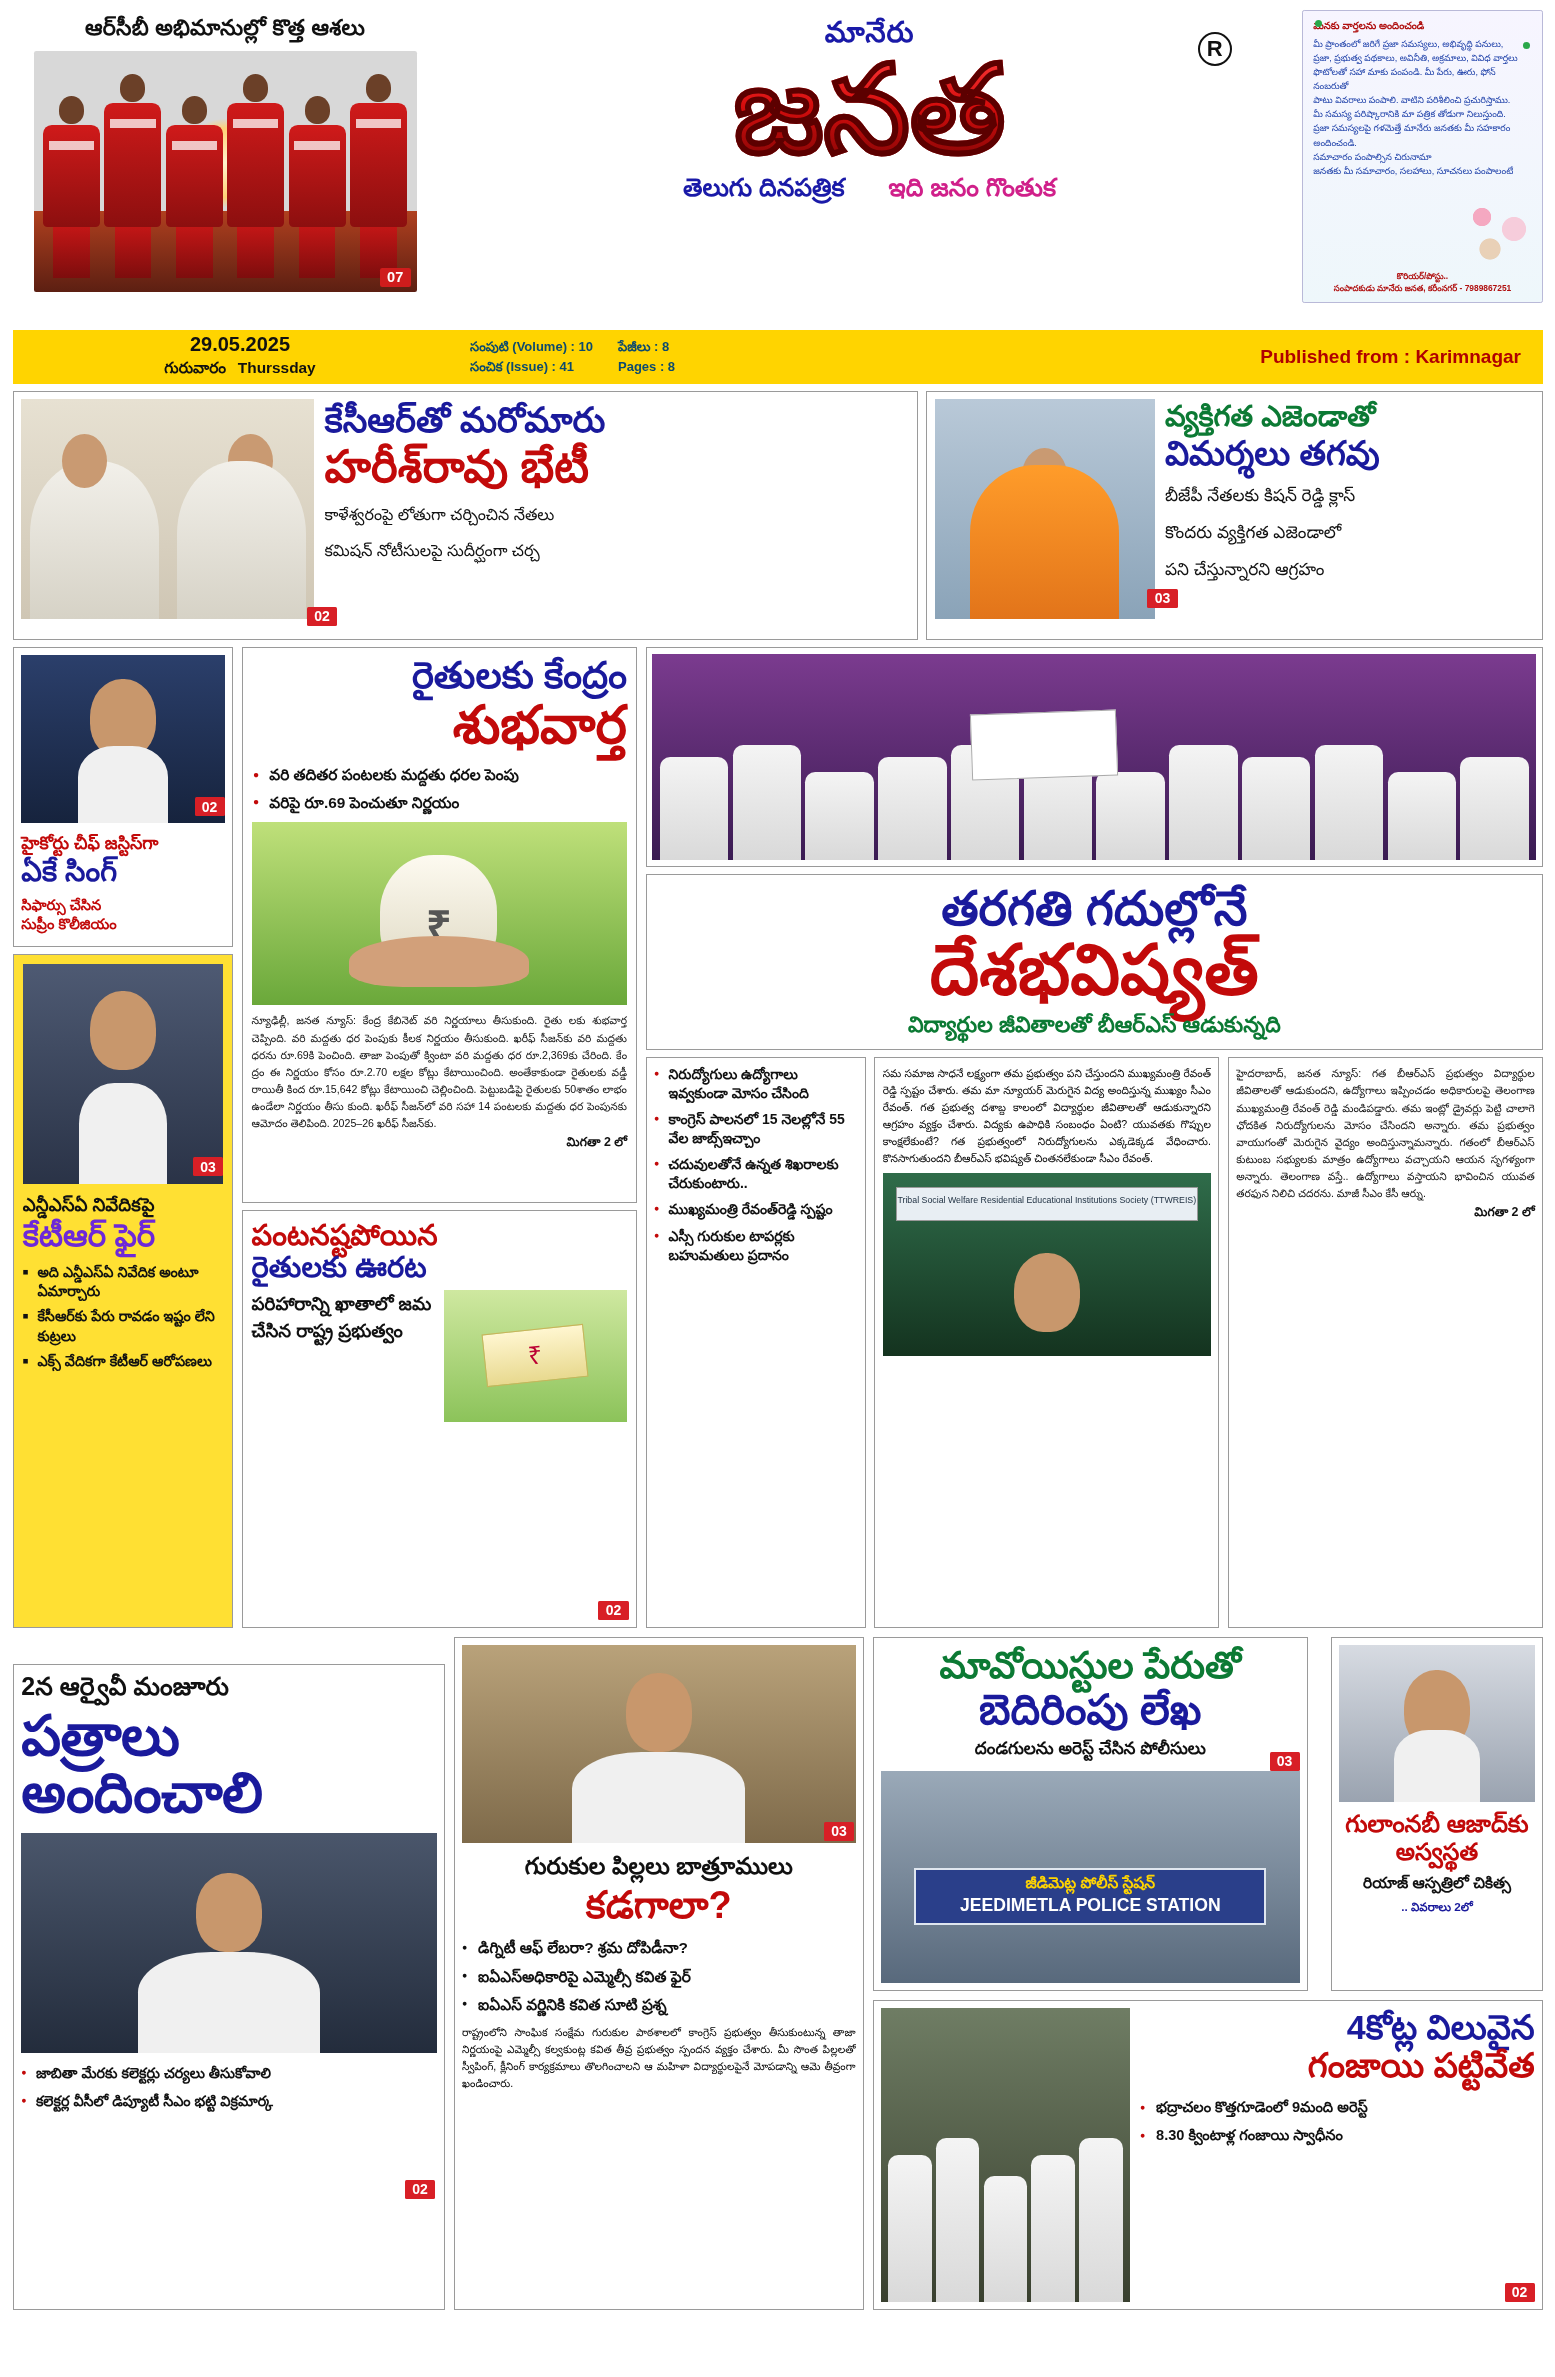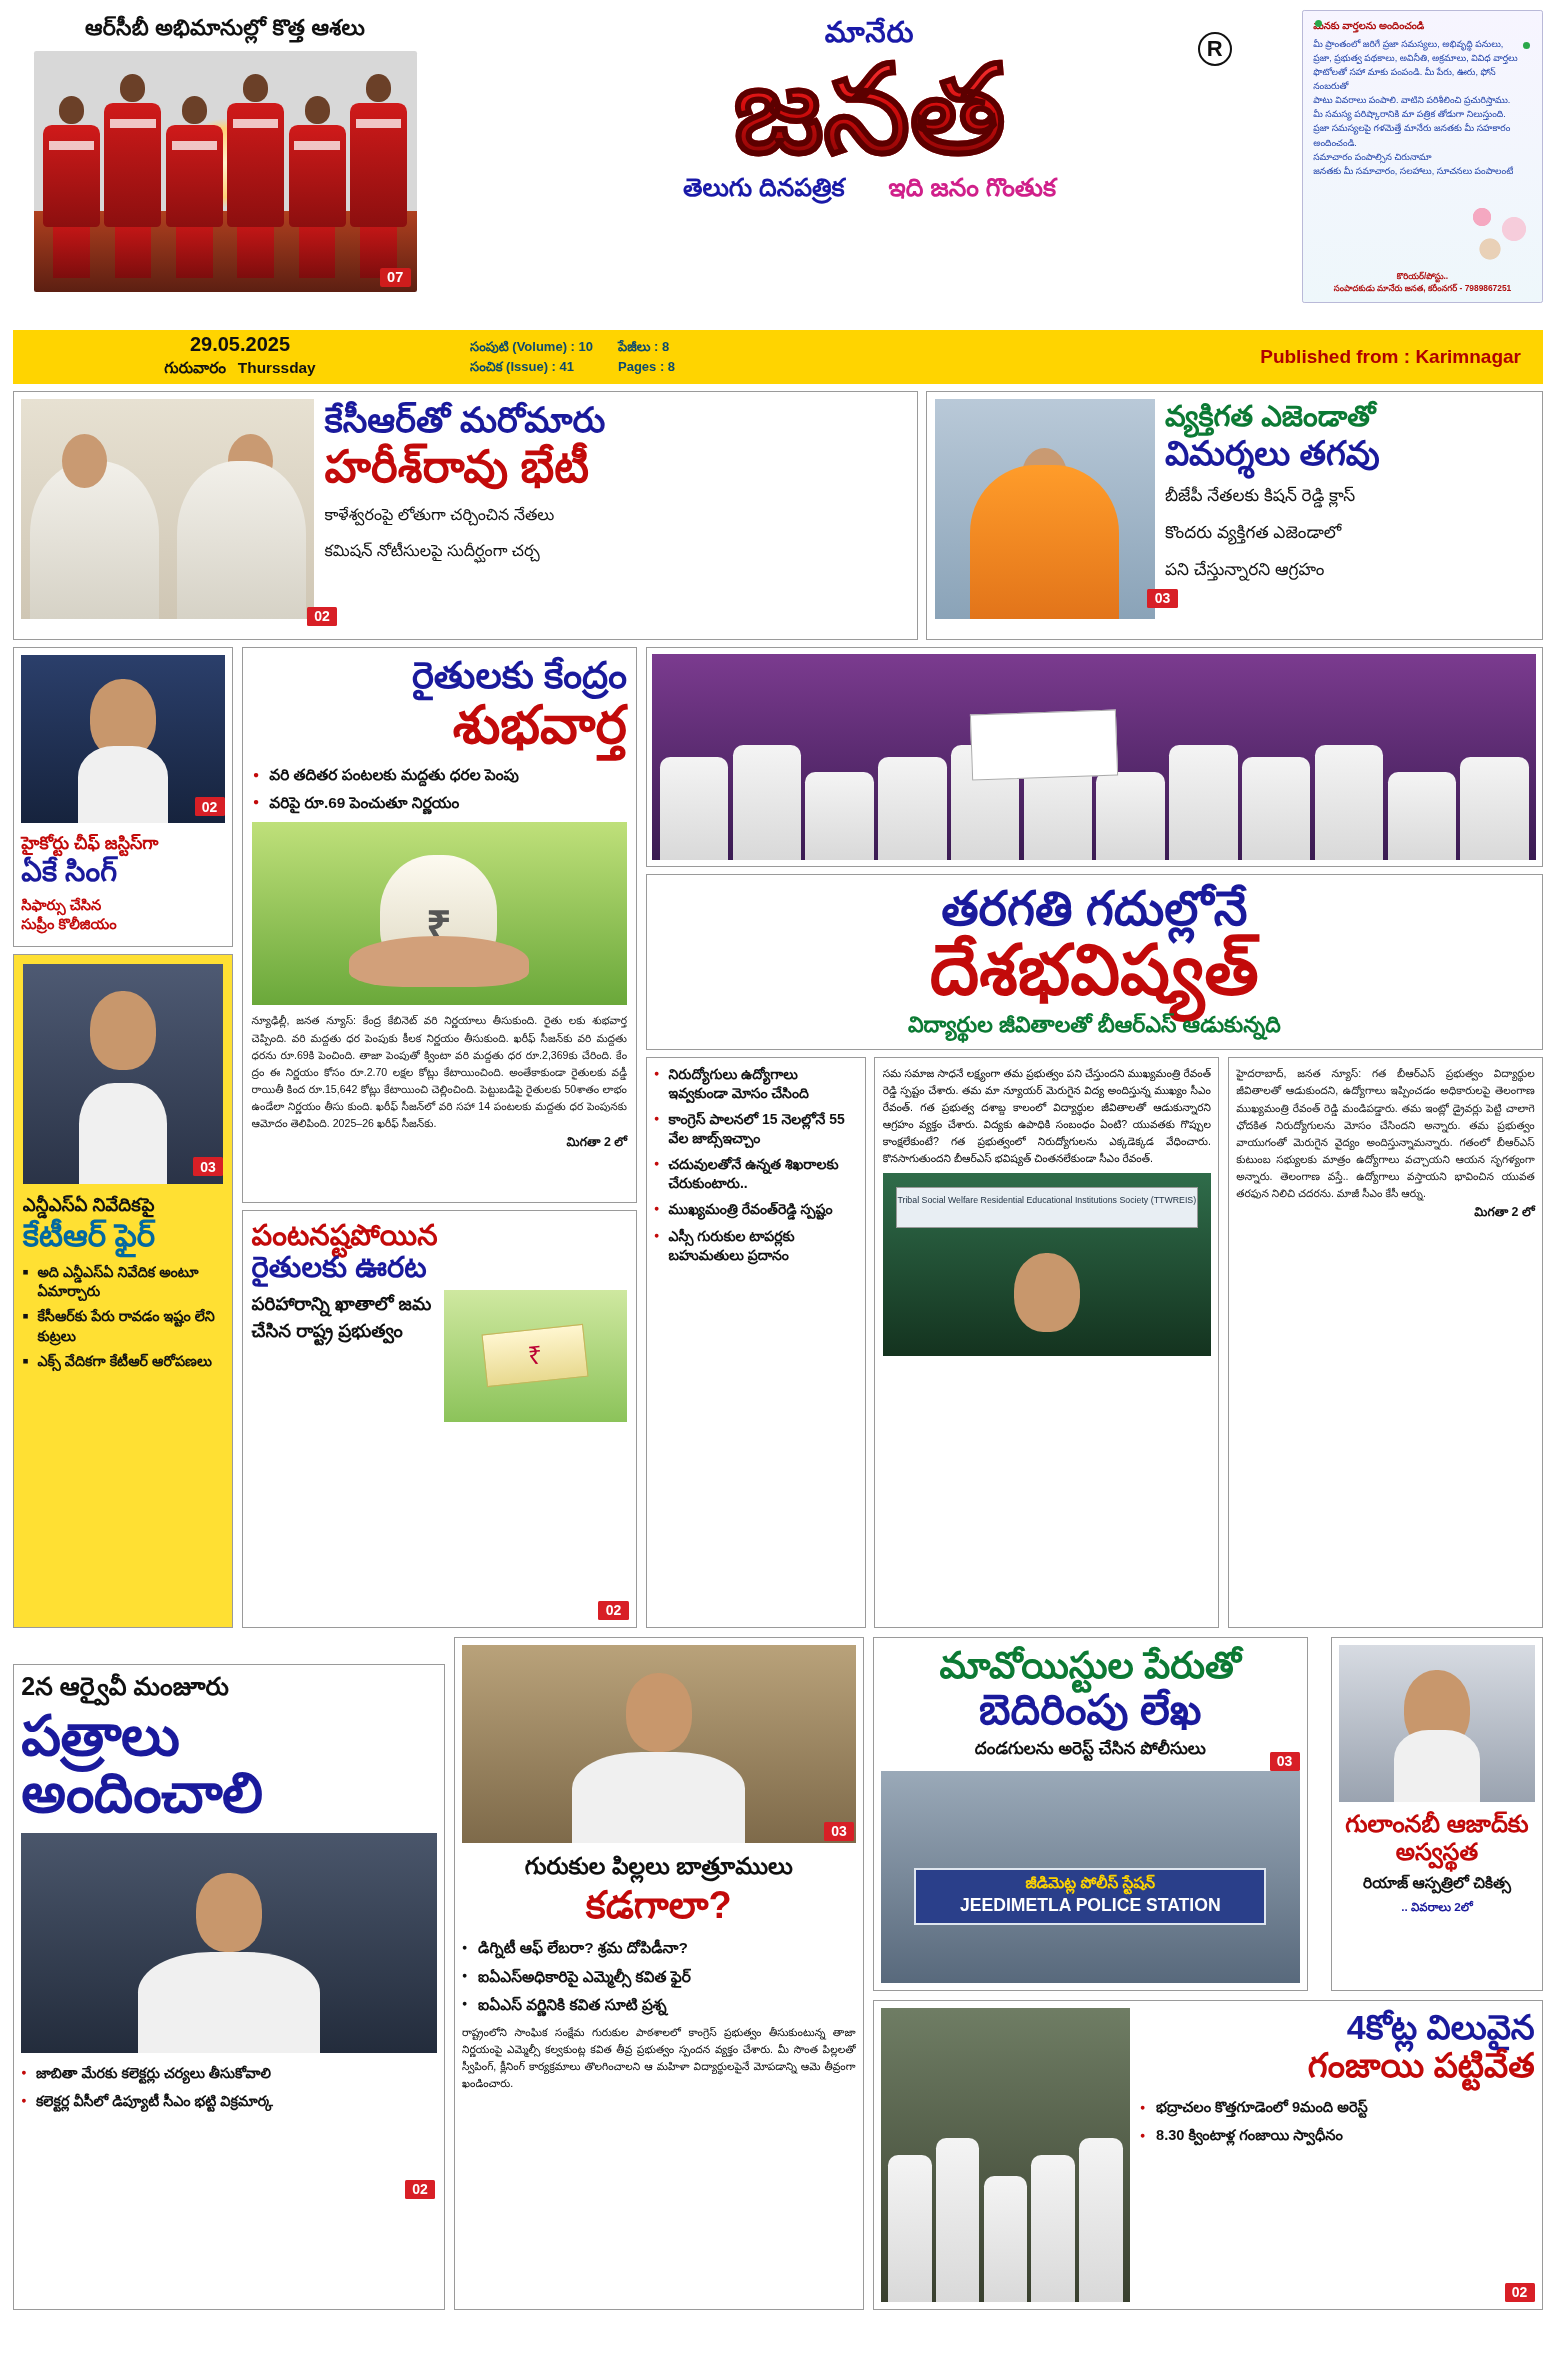--- a/index.html
+++ b/index.html
@@ -158,21 +158,21 @@
 
   .tileA { border: 0.7px solid #9a9a9a; padding: 7.3px; height: 300px; position: relative; }
   .tileA .photo { height: 168px; background: linear-gradient(#2b3f6b,#16233d); position: relative; }
   .tileA .hl { font-size: 17.6px; font-weight: bold; color: #c20a0a; margin-top: 8.8px; line-height: 1.3; }
   .tileA .hl2 { font-size: 29px; font-weight: bold; color: #1a1a9c; line-height: 1.15; }
   .tileA .bullets { font-size: 14.6px; color: #c20a0a; font-weight: bold; margin-top: 7.3px; line-height: 1.35; }
 
   .tileB { border: 0.7px solid #9a9a9a; background: #ffe033; padding: 8.8px; flex: 1; position: relative; }
   .tileB .photo { height: 220px; background: linear-gradient(#4e5a73,#2a3347); }
   .tileB .hl { font-size: 18.3px; font-weight: bold; color: #111; margin-top: 8.8px; line-height: 1.3; }
-  .tileB .hl2 { font-size: 31px; font-weight: bold; color: #0369a1; line-height: 1.15; margin-top: 1.5px; }
+  .tileB .hl2 { font-size: 31px; font-weight: bold; color: #6d28d9; line-height: 1.15; margin-top: 1.5px; }
   .tileB ul { list-style: none; margin-top: 8.8px; }
   .tileB li { font-size: 14.3px; color: #111; line-height: 1.35; margin-bottom: 5.9px; padding-left: 14.6px; position: relative; font-weight: bold; }
   .tileB li::before { content: "■"; position: absolute; left: 0; color: #111; font-size: 9.5px; top: 2.9px; }
 
   .midTop { border: 0.7px solid #9a9a9a; padding: 7.3px 8.8px; height: 556px; position: relative; }
   .midTop .k1 { font-size: 37px; font-weight: bold; color: #1a1a9c; text-align: right; line-height: 1.12; }
   .midTop .k2 { font-size: 53px; font-weight: bold; color: #c20a0a; text-align: right; line-height: 1.05; }
   .midTop .blist { margin-top: 11.7px; }
   .midTop .blist div { font-size: 15.4px; color: #111; padding-left: 17.6px; position: relative; line-height: 1.4; margin-bottom: 5.9px; font-weight: bold; }
   .midTop .blist div::before { content:"●"; position:absolute; left:1.5px; color:#c20a0a; font-size: 10.2px; top: 3.7px; }
@@ -206,21 +206,21 @@
   .rMid .k3 { font-size: 22px; font-weight: bold; color: #0c7a34; text-align: center; margin: 5.9px 0 2.9px; }
 
   .rBot { display: flex; gap: 8.8px; flex: 1; }
   .rb-col { border: 0.7px solid #9a9a9a; padding: 7.3px; }
   .rb1 { width: 220px; }
   .rb1 ul { list-style: none; }
   .rb1 li { font-size: 14px; color: #111; line-height: 1.35; margin-bottom: 7.3px; padding-left: 14.6px; position: relative; font-weight: bold; }
   .rb1 li::before { content:"●"; position:absolute; left:0; top:2.9px; color:#c20a0a; font-size: 8.8px; }
   .rb2 { flex: 1; position: relative; }
   .rb2 .photo { width: 100%; height: 183px; background: linear-gradient(#2f6c4a,#14331f); position: relative; }
-  .rb2 .banner { position:absolute; left:4%; top:8%; width:92%; height:41px; background:#e8eef3; border:0.7px solid #999; font-size: 8.8px; color:#234; text-align:center; line-height:25px; }
+  .rb2 .banner { position:absolute; left:4%; top:8%; width:92%; height:34px; background:#e8eef3; border:0.7px solid #999; font-size: 8.8px; color:#234; text-align:center; line-height:25px; }
   .rb3 { width: 315px; }
   .rb3 .body { font-size: 10.6px; color: #111; line-height: 1.62; text-align: justify; }
 
   
   .row3 { display: flex; gap: 8.8px; margin-top: 8.8px; height: 673px; }
   .r3a { width: 432px; border: 0.7px solid #9a9a9a; padding: 7.3px; position: relative; margin-top: 27px; }
   .r3a .t1 { font-size: 25px; font-weight: bold; color: #111; }
   .r3a .t2 { font-size: 56px; font-weight: bold; color: #1a1a9c; line-height: 1.02; letter-spacing: -0.7px; }
   .r3a .photo { height: 220px; margin-top: 11.7px; background: linear-gradient(#4a566b,#232c3c); position:relative; }
   .r3a ul { list-style: none; margin-top: 10.2px; }

